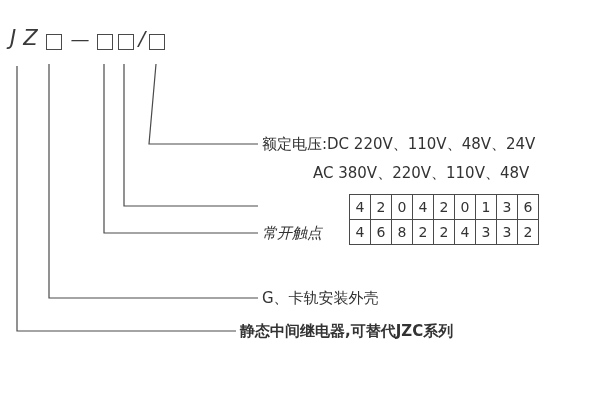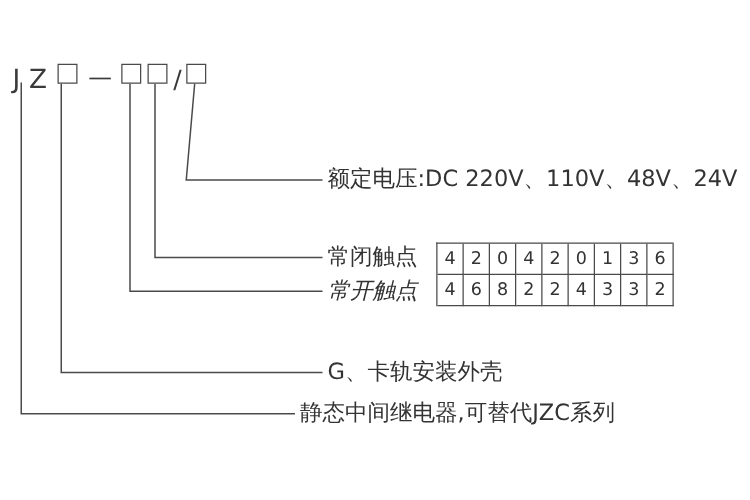--- a/index.html
+++ b/index.html
@@ -9,50 +9,50 @@
     background: #ffffff;
     font-family: "DejaVu Sans", "Liberation Sans", sans-serif;
     color: #333333;
     overflow: hidden;
   }
   .stage { position: absolute; inset: 0; }
   svg.lines { position: absolute; left: 0; top: 0; pointer-events: none; }
 
   
   .code {
-    position: absolute; left: 10px; top: 51px;
-    display: flex; align-items: flex-start;
-    font-size: 21px; color: #3a3a3a; font-weight: 500;
+    position: absolute; left: 10px; top: 26px;
+    display: flex; align-items: flex-end;
+    font-size: 21px; color: #3a3a3a; font-weight: 500; font-style: italic;
   }
   .code .letters { letter-spacing: 7px; }
   .box {
     width: 15px; height: 15px;
     border: 1.6px solid #4a4a4a;
     display: inline-block; background: #fff;
     box-sizing: border-box; width: 16px; height: 16px;
   }
   .b1 { margin-left: 1px; }
   .dash { margin: 0 7px 0 9px; font-size: 19px; }
   .b3 { margin-left: 5px; }
   .slash { margin: 0 4px 0 5px; font-size: 20px; }
 
   
   .label {
     position: absolute;
-    font-size: 18px;
+    font-size: 15px;
     line-height: 18px;
     white-space: nowrap;
     color: #333333;
   }
   .lbl-voltage-dc { left: 262px; top: 135px; }
   .lbl-voltage-ac { left: 313px; top: 164px; }
   .lbl-nc        { left: 262px; top: 197px; }
   .lbl-no        { left: 262px; top: 224px; font-style: italic; }
   .lbl-shell     { left: 262px; top: 289px; display: flex; gap: 30px; align-items: flex-end; }
-  .lbl-series    { left: 240px; top: 322px; }
+  .lbl-series    { left: 240px; top: 322px; font-weight: bold; }
 
   
   .contact-table {
     position: absolute; left: 349px; top: 194px;
     display: grid;
     grid-template-columns: repeat(9, 21px);
     grid-auto-rows: 25px;
     border-top: 1px solid #4a4a4a;
     border-left: 1px solid #4a4a4a;
     background: #fff;
@@ -81,21 +81,21 @@
     <span class="letters">JZ</span>
     <span class="box b1"></span>
     <span class="dash">—</span>
     <span class="box b2"></span>
     <span class="box b3"></span>
     <span class="slash">/</span>
     <span class="box b4"></span>
   </div>
 
   <div class="label lbl-voltage-dc">额定电压:DC 220V、110V、48V、24V</div>
-  <div class="label lbl-nc">常闭触点</div>
+  <div class="label lbl-voltage-ac">AC 380V、220V、110V、48V</div>
   <div class="label lbl-no">常开触点</div>
   <div class="label lbl-shell">
     <span>G、卡轨安装外壳</span>
   </div>
   <div class="label lbl-series">静态中间继电器,可替代JZC系列</div>
 
   <div class="contact-table">
     <span class="cell">4</span>
     <span class="cell">2</span>
     <span class="cell">0</span>

